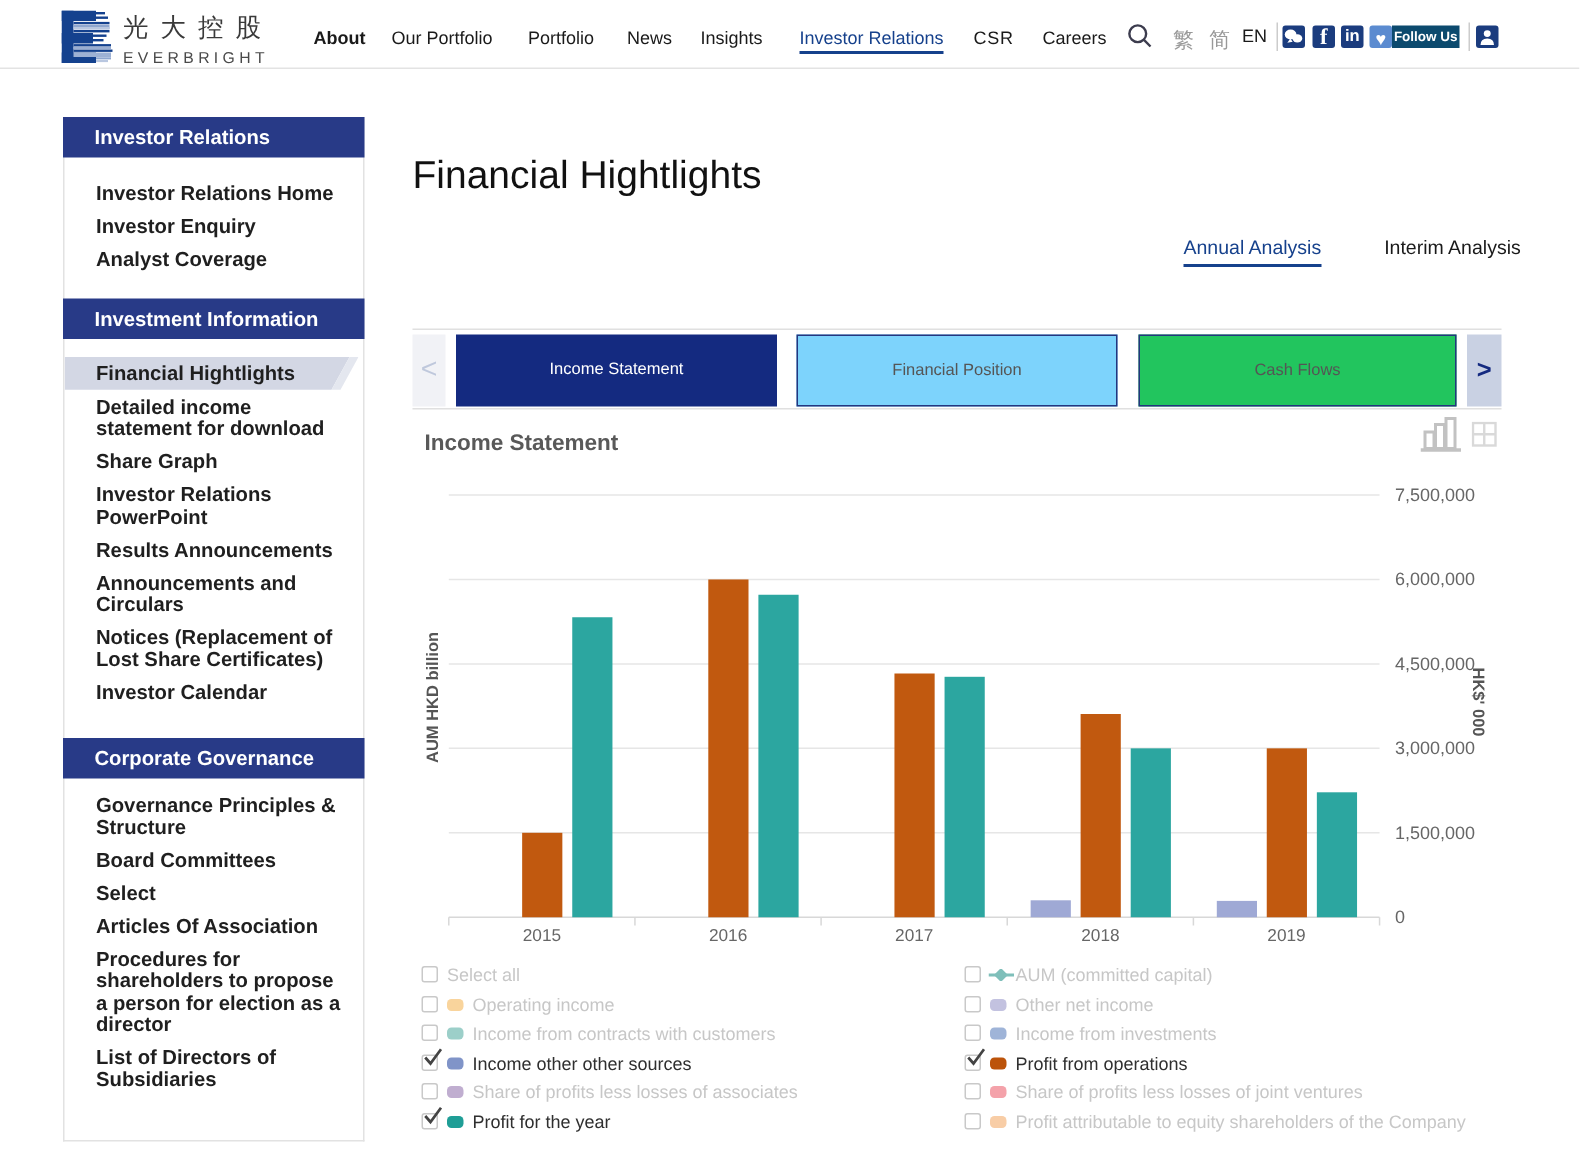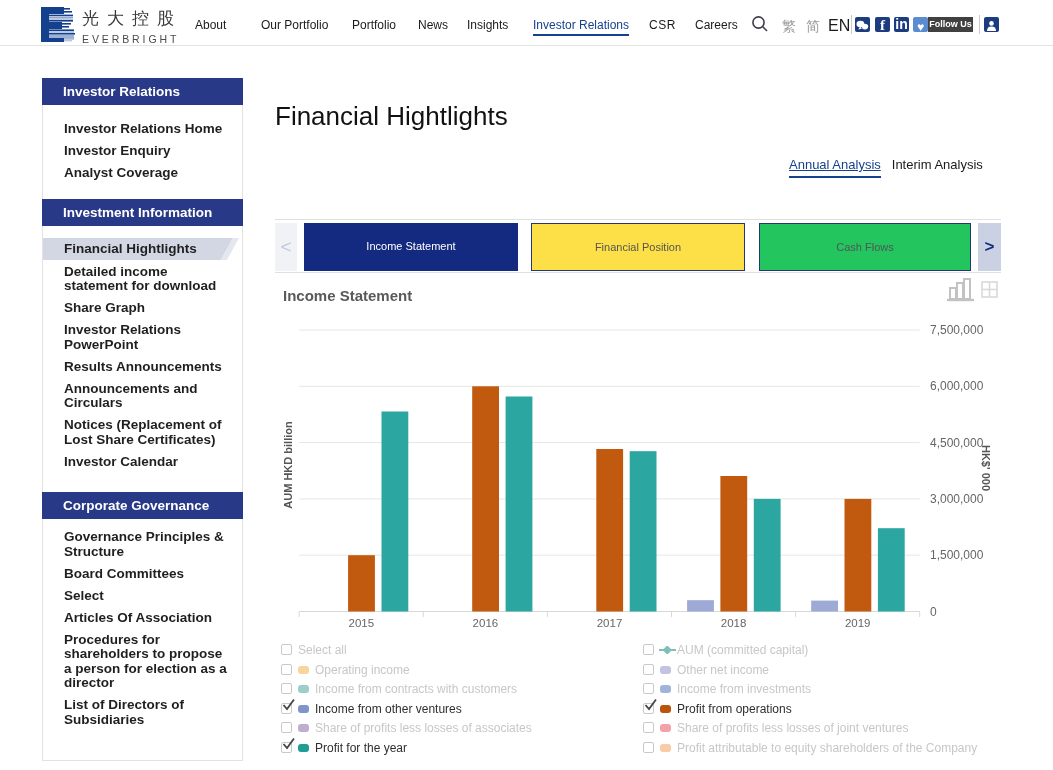--- a/index.html
+++ b/index.html
@@ -27,29 +27,29 @@
 .s3 { padding-top:11px; }
 .side-item { font-size:13.5px; font-weight:bold; color:#1f1f1f; line-height:14.5px; margin-bottom:7.5px; }
 #hl-item { position:relative; margin-left:-21px; margin-right:-12px; padding:3.7px 0 3.7px 21px; margin-bottom:5px; }
 #hl-bg { position:absolute; left:0; top:0; bottom:0; width:197px; background:#d3d7e4; clip-path:polygon(0 0, 190px 0, 178px 100%, 0 100%); z-index:0; }
 #hl-bg2 { position:absolute; left:0; top:0; bottom:0; width:197px; background:#e4e7ef; clip-path:polygon(190px 0, 196px 0, 184px 100%, 178px 100%); z-index:0; }
 #hl-item span { position:relative; z-index:1; }
 
 
 #title { position:absolute; left:275px; top:101px; font-size:26px; color:#111; }
 #tabs { position:absolute; top:157px; left:789px; font-size:13px; white-space:nowrap; }
-#tab1 { color:#16418c; padding-bottom:4px; border-bottom:2px solid #16418c; display:inline-block;text-decoration:underline; }
-#tab2 { color:#1a1a1a; margin-left:11px; }
+#tab1 { color:#16418c; padding-bottom:4px; border-bottom:2px solid #16418c; display:inline-block; }
+#tab2 { color:#1a1a1a; margin-left:42px; }
 
 
 #carousel { position:absolute; left:275px; top:219px; width:726px; height:54px; border-top:1px solid #e0e0e0; border-bottom:1px solid #e0e0e0; }
 .car-btn { position:absolute; top:3px; height:48px; font-size:11px; text-align:center; line-height:46px; }
 #car-prev { left:0; width:22px; background:#f1f2f6; color:#bfc8dc; font-size:19px; line-height:48px; }
 #car-b1 { left:29px; width:214px; background:#142a80; color:#fff; }
-#car-b2 { left:256px; width:214px; background:#fde047; border:1px solid #24357e; color:#555; }
+#car-b2 { left:256px; width:214px; background:#7dd3fc; border:1px solid #24357e; color:#555; }
 #car-b3 { left:484px; width:212px; background:#22c55e; border:1px solid #24357e; color:#555; }
 #car-next { left:703px; width:23px; background:#c9d1e3; color:#142a80; font-size:17px; font-weight:bold; line-height:48px; }
 
 
 #sec-hd { position:absolute; left:283px; top:287px; font-size:15px; font-weight:bold; color:#595959; }
 
 
 .lgd-row { position:absolute; height:14px; font-size:12px; white-space:nowrap; }
 .cb { position:absolute; left:0; top:1px; width:11px; height:11px; border:1px solid #c9c9c9; border-radius:2px; background:#fff; }
 .chip { position:absolute; left:17px; top:3px; width:11px; height:8px; border-radius:3px; }
@@ -85,53 +85,53 @@
       <rect x="8" y="24.4" width="25" height="1.2"></rect>
       <rect x="8" y="28" width="25" height="3" fill="#9db1d4"></rect>
       <rect x="23" y="31.2" width="10" height="1.4"></rect>
       <rect x="23" y="33" width="8" height="1.4" fill="#b9c7e0"></rect>
     </g>
   </svg>
   <div id="logotext">
     <div class="cn">光大控股</div>
     <div class="en">EVERBRIGHT</div>
   </div>
-  <div class="nav" style="left:195px;">About</div>
+  <div class="nav" style="left:209px;font-weight:bold;">About</div>
   <div class="nav" style="left:261px;">Our Portfolio</div>
   <div class="nav" style="left:352px;">Portfolio</div>
   <div class="nav" style="left:418px;text-align:center;">News</div>
   <div class="nav" style="left:467px;">Insights</div>
   <div class="nav" id="nav-ir" style="left:533px;">Investor Relations</div>
   <div class="nav" style="left:649px; letter-spacing:0.5px;">CSR</div>
   <div class="nav" style="left:695px;">Careers</div>
   <svg class="abs" style="left:751px; top:15px;" width="18" height="18" viewBox="0 0 18 18">
     <circle cx="7.5" cy="7.5" r="5.6" fill="none" stroke="#3c3c4e" stroke-width="1.6"></circle>
     <line x1="11.8" y1="11.8" x2="16" y2="16" stroke="#3c3c4e" stroke-width="1.6"></line>
   </svg>
   <div class="nav gray" style="left:782px; font-size:14px;">繁</div>
   <div class="nav gray" style="left:806px; font-size:14px;">简</div>
-  <div class="nav" style="left:828px; font-size:16px; top:17px;">EN</div>
+  <div class="nav" style="left:828px; font-size:12px; top:17px;">EN</div>
   <div class="vsep" style="left:851px;"></div>
 
   <div class="icon-sq" style="left:855px;">
     <svg width="13" height="11" viewBox="0 0 13 11" style="margin-top:2px;">
       <ellipse cx="4.4" cy="4" rx="3.9" ry="3.3" fill="#fff"></ellipse>
       <ellipse cx="8.9" cy="6.6" rx="3.3" ry="2.8" fill="#fff"></ellipse>
       <path d="M2.2 9.5 L4.2 6.6 L5.8 8.8 Z" fill="#fff"></path>
     </svg>
   </div>
 
   <div class="icon-sq" style="left:875px; font-size:15px; font-weight:bold; font-family:'Liberation Serif',serif; line-height:16px;">f</div>
 
-  <div class="icon-sq" style="left:894px; font-size:14px; font-weight:bold; line-height:15px;">in</div>
+  <div class="icon-sq" style="left:894px; font-size:11px; font-weight:bold; line-height:15px;">in</div>
 
   <div class="abs" style="left:913px; top:17px; width:15px; height:15px; background:#5b8bd0; border-radius:2px; text-align:center;">
     <span style="color:#fff; font-size:12px; line-height:14px;">♥</span>
   </div>
-  <div class="abs" style="left:928px; top:17px; width:45px; height:15px; background:#404040; color:#fff; font-size:9px; font-weight:bold; line-height:15px; text-align:center;">Follow Us</div>
+  <div class="abs" style="left:928px; top:17px; width:45px; height:15px; background:#0c4a6e; color:#fff; font-size:9px; font-weight:bold; line-height:15px; text-align:center;">Follow Us</div>
   <div class="vsep" style="left:979px;"></div>
 
   <div class="icon-sq" style="left:984px;">
     <svg width="11" height="11" viewBox="0 0 11 11" style="margin-top:2px;">
       <circle cx="5.5" cy="3.4" r="2.3" fill="#fff"></circle>
       <path d="M1 11 Q1 6.6 5.5 6.6 Q10 6.6 10 11 Z" fill="#fff"></path>
     </svg>
   </div>
 </div>
 
@@ -267,21 +267,21 @@
     <span class="cb"></span>
     <span class="chip" style="background:#9ccfc9;"></span>
     <span class="lgd-txt">Income from contracts with customers</span>
   </div>
 <div class="lgd-row lgd-on" style="left:281px; top:701.5px;">
     <span class="cb"></span>
     <svg class="ck" viewBox="0 0 15 15">
       <path d="M2.5 7 L6 11 L13 1.5" fill="none" stroke="#444" stroke-width="1.8"></path>
     </svg>
     <span class="chip" style="background:#8094c8;"></span>
-    <span class="lgd-txt">Income from other ventures</span>
+    <span class="lgd-txt">Income other other sources</span>
   </div>
 <div class="lgd-row" style="left:281px; top:721px;">
     <span class="cb"></span>
     <span class="chip" style="background:#c0aed0;"></span>
     <span class="lgd-txt">Share of profits less losses of associates</span>
   </div>
 <div class="lgd-row lgd-on" style="left:281px; top:740.5px;">
     <span class="cb"></span>
     <svg class="ck" viewBox="0 0 15 15">
       <path d="M2.5 7 L6 11 L13 1.5" fill="none" stroke="#444" stroke-width="1.8"></path>

